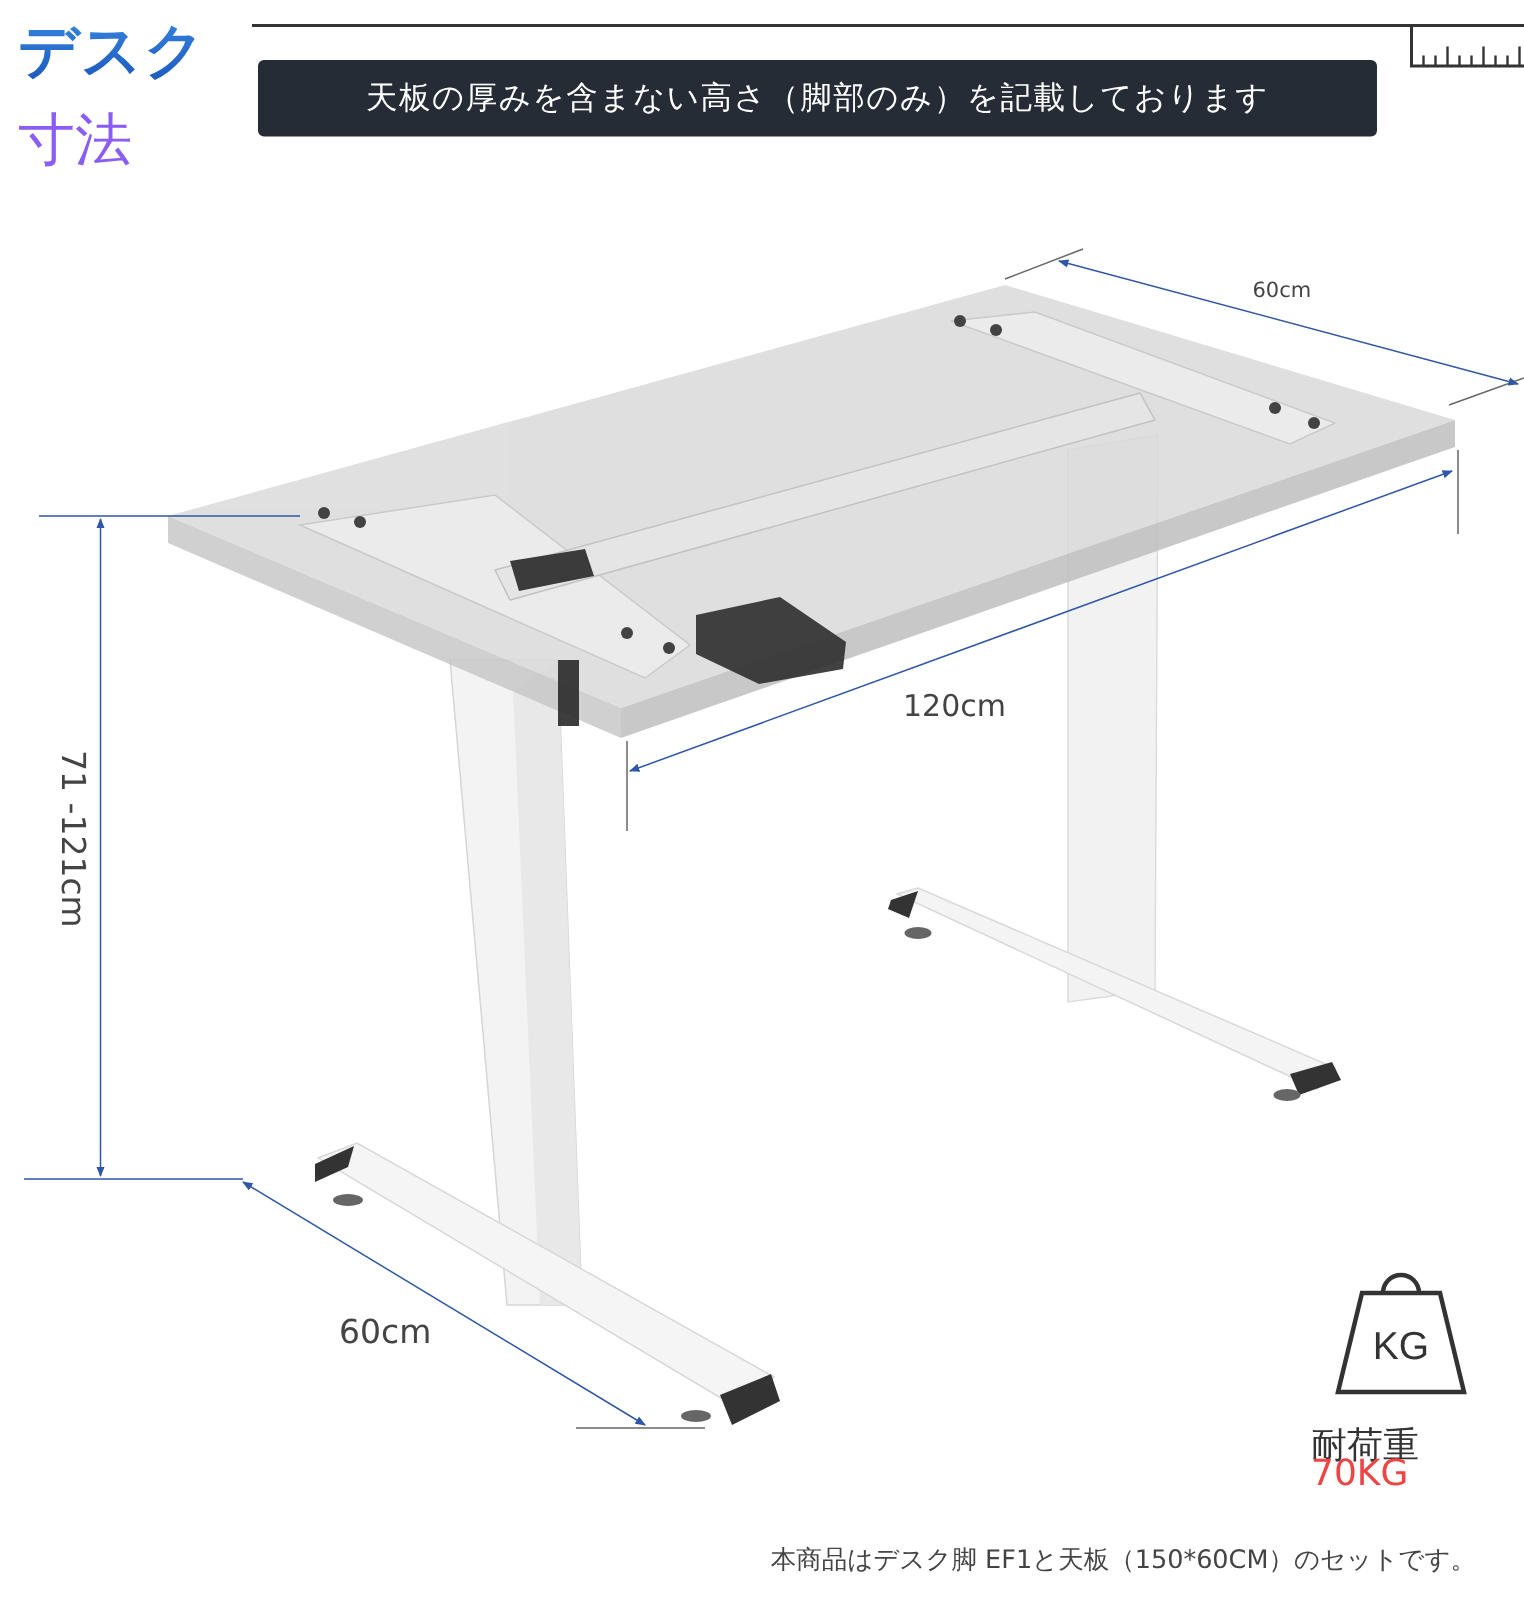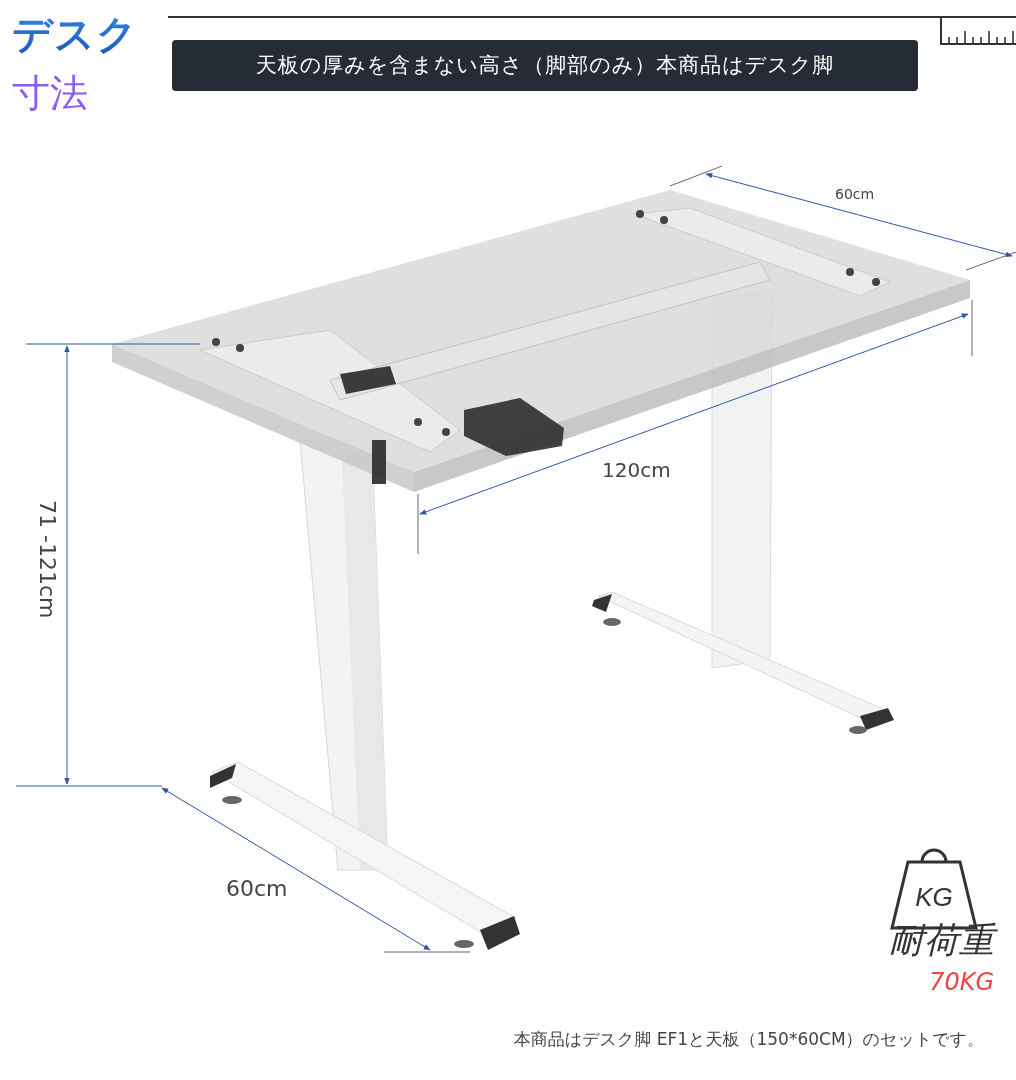--- a/index.html
+++ b/index.html
@@ -13,22 +13,22 @@
   .top-rule { position:absolute; left:168px; top:16px; width:848px; height:2px; background:#333; }
   .ruler { position:absolute; left:940px; top:16px; width:76px; height:30px; }
   .banner { position:absolute; left:172px; top:40px; width:746px; height:51px; background:#252c35;
             border-radius:4px; color:#ffffff; font-size:21px; line-height:51px; text-align:center; letter-spacing:1px; }
   .diagram { position:absolute; left:0; top:0; width:1016px; height:1080px; }
   .dim-label { position:absolute; color:#444; white-space:nowrap; }
   .lbl-60top { left:835px; top:186px; font-size:14px; transform:rotate(0deg); }
   .lbl-120 { left:602px; top:458px; font-size:20px; }
   .lbl-height { left:20px; top:500px; font-size:22px; transform-origin:left top; transform:rotate(90deg) translate(0,-40px); }
   .lbl-60bot { left:226px; top:876px; font-size:22px; }
-  .weight-box { position:absolute; left:874px; top:844px; width:120px; height:170px; text-align:right;font-style:italic; }
-  .weight-label { position:absolute; left:0; top:80px; width:120px; font-size:35px; color:#333; line-height:32px; }
+  .weight-box { position:absolute; left:874px; top:844px; width:120px; height:170px; text-align:left; }
+  .weight-label { position:absolute; left:0; top:103px; width:120px; font-size:24px; color:#333; line-height:32px; }
   .weight-value { position:absolute; left:0; top:122px; width:120px; font-size:24px; color:#ef4444; line-height:32px; }
   .footnote { position:absolute; right:32px; top:1028px; font-size:17px; color:#444; white-space:nowrap; }
 </style>
 </head>
 <body>
 
 <div class="title-main">デスク</div>
 <div class="title-sub">寸法</div>
 <div class="top-rule"></div>
 
@@ -40,21 +40,21 @@
     <line x1="25" y1="28" x2="25" y2="15"></line>
     <line x1="33" y1="28" x2="33" y2="21"></line>
     <line x1="41" y1="28" x2="41" y2="21"></line>
     <line x1="49" y1="28" x2="49" y2="15"></line>
     <line x1="57" y1="28" x2="57" y2="21"></line>
     <line x1="65" y1="28" x2="65" y2="21"></line>
     <line x1="73" y1="28" x2="73" y2="15"></line>
   </g>
 </svg>
 
-<div class="banner">天板の厚みを含まない高さ（脚部のみ）本商品はデスク脚</div>
+<div class="banner">天板の厚みを含まない高さ（脚部のみ）を記載しております</div>
 
 <svg class="diagram" viewBox="0 0 1016 1080">
   <defs>
     <marker id="arr" viewBox="0 0 10 10" refX="9" refY="5" markerWidth="7" markerHeight="7" orient="auto-start-reverse">
       <path d="M0 1 L10 5 L0 9 z" fill="#2f56a8"></path>
     </marker>
   </defs>
 
   <g>
     <polygon points="712,300 772,290 770,660 712,668" fill="#f2f2f2" stroke="#dcdcdc"></polygon>

